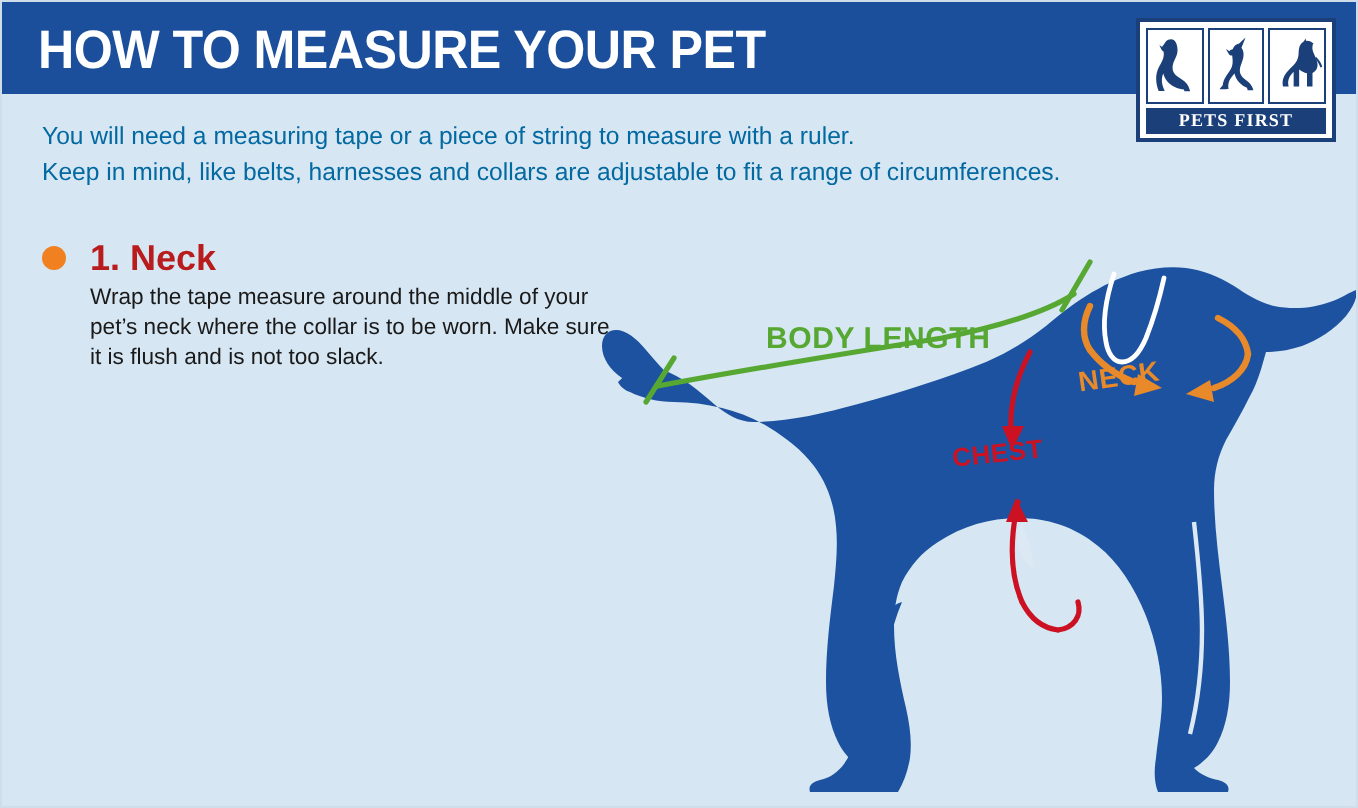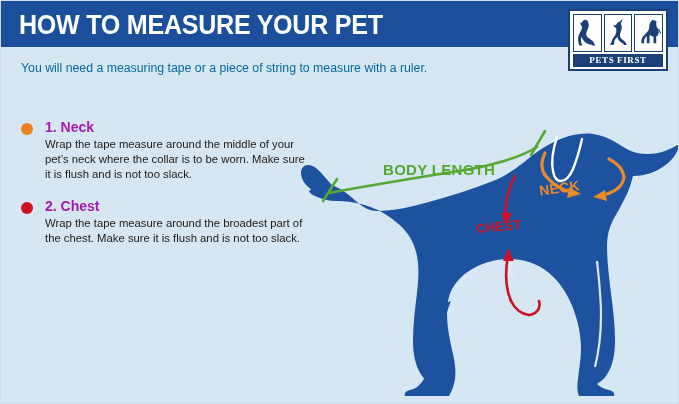--- a/index.html
+++ b/index.html
@@ -103,23 +103,23 @@
   }
   .step-bullet {
     position: absolute;
     left: 2px;
     top: 4px;
     width: 12px;
     height: 12px;
     border-radius: 50%;
   }
   .step-title {
-    font-size: 14px;
+    font-size: 18px;
     font-weight: bold;
-    color: #a21caf;
+    color: #b91c1c;
     margin-bottom: 2px;
   }
   .step-desc {
     font-size: 11.3px;
     line-height: 15px;
     color: #1a1a1a;
   }
   
   #diagram {
     position: absolute;
@@ -187,32 +187,28 @@
           <path fill="#1b3f78" d="M17.5 7.8L20 3.6l.8 4.2c-.5.6-1.3 1-2.1 1-.5 0-.9-.3-1.2-1z"></path>
           <path fill="#1b3f78" d="M26 14c1.6 1.6 2.8 3.4 3.4 5.4l-1 .4c-.8-2-1.8-3.8-3-5.2z"></path>
         </svg>
       </div>
     </div>
     <div id="logo-name">PETS FIRST</div>
   </div>
 
   <div id="intro">
     <div class="intro-line">You will need a measuring tape or a piece of string to measure with a ruler.</div>
+    <div class="intro-line">Keep in mind, like belts, harnesses and collars are adjustable to fit a range of circumferences.</div>
   </div>
 
   <div id="steps">
     <div class="step">
       <span class="step-bullet" style="background:#f08020"></span>
       <div class="step-title">1. Neck</div>
       <div class="step-desc">Wrap the tape measure around the middle of your pet’s neck where the collar is to be worn. Make sure it is flush and is not too slack.</div>
-    </div>
-    <div class="step">
-      <span class="step-bullet" style="background:#cc1122"></span>
-      <div class="step-title">2. Chest</div>
-      <div class="step-desc">Wrap the tape measure around the broadest part of the chest. Make sure it is flush and is not too slack.</div>
     </div>
   </div>
 
   <div id="diagram">
     <svg width="379" height="300" viewBox="0 0 379 300" xmlns="http://www.w3.org/2000/svg">
 
       <g>
         <path fill="#1c52a0" d="
           M 8 90
           C 14 84, 22 82, 30 84

